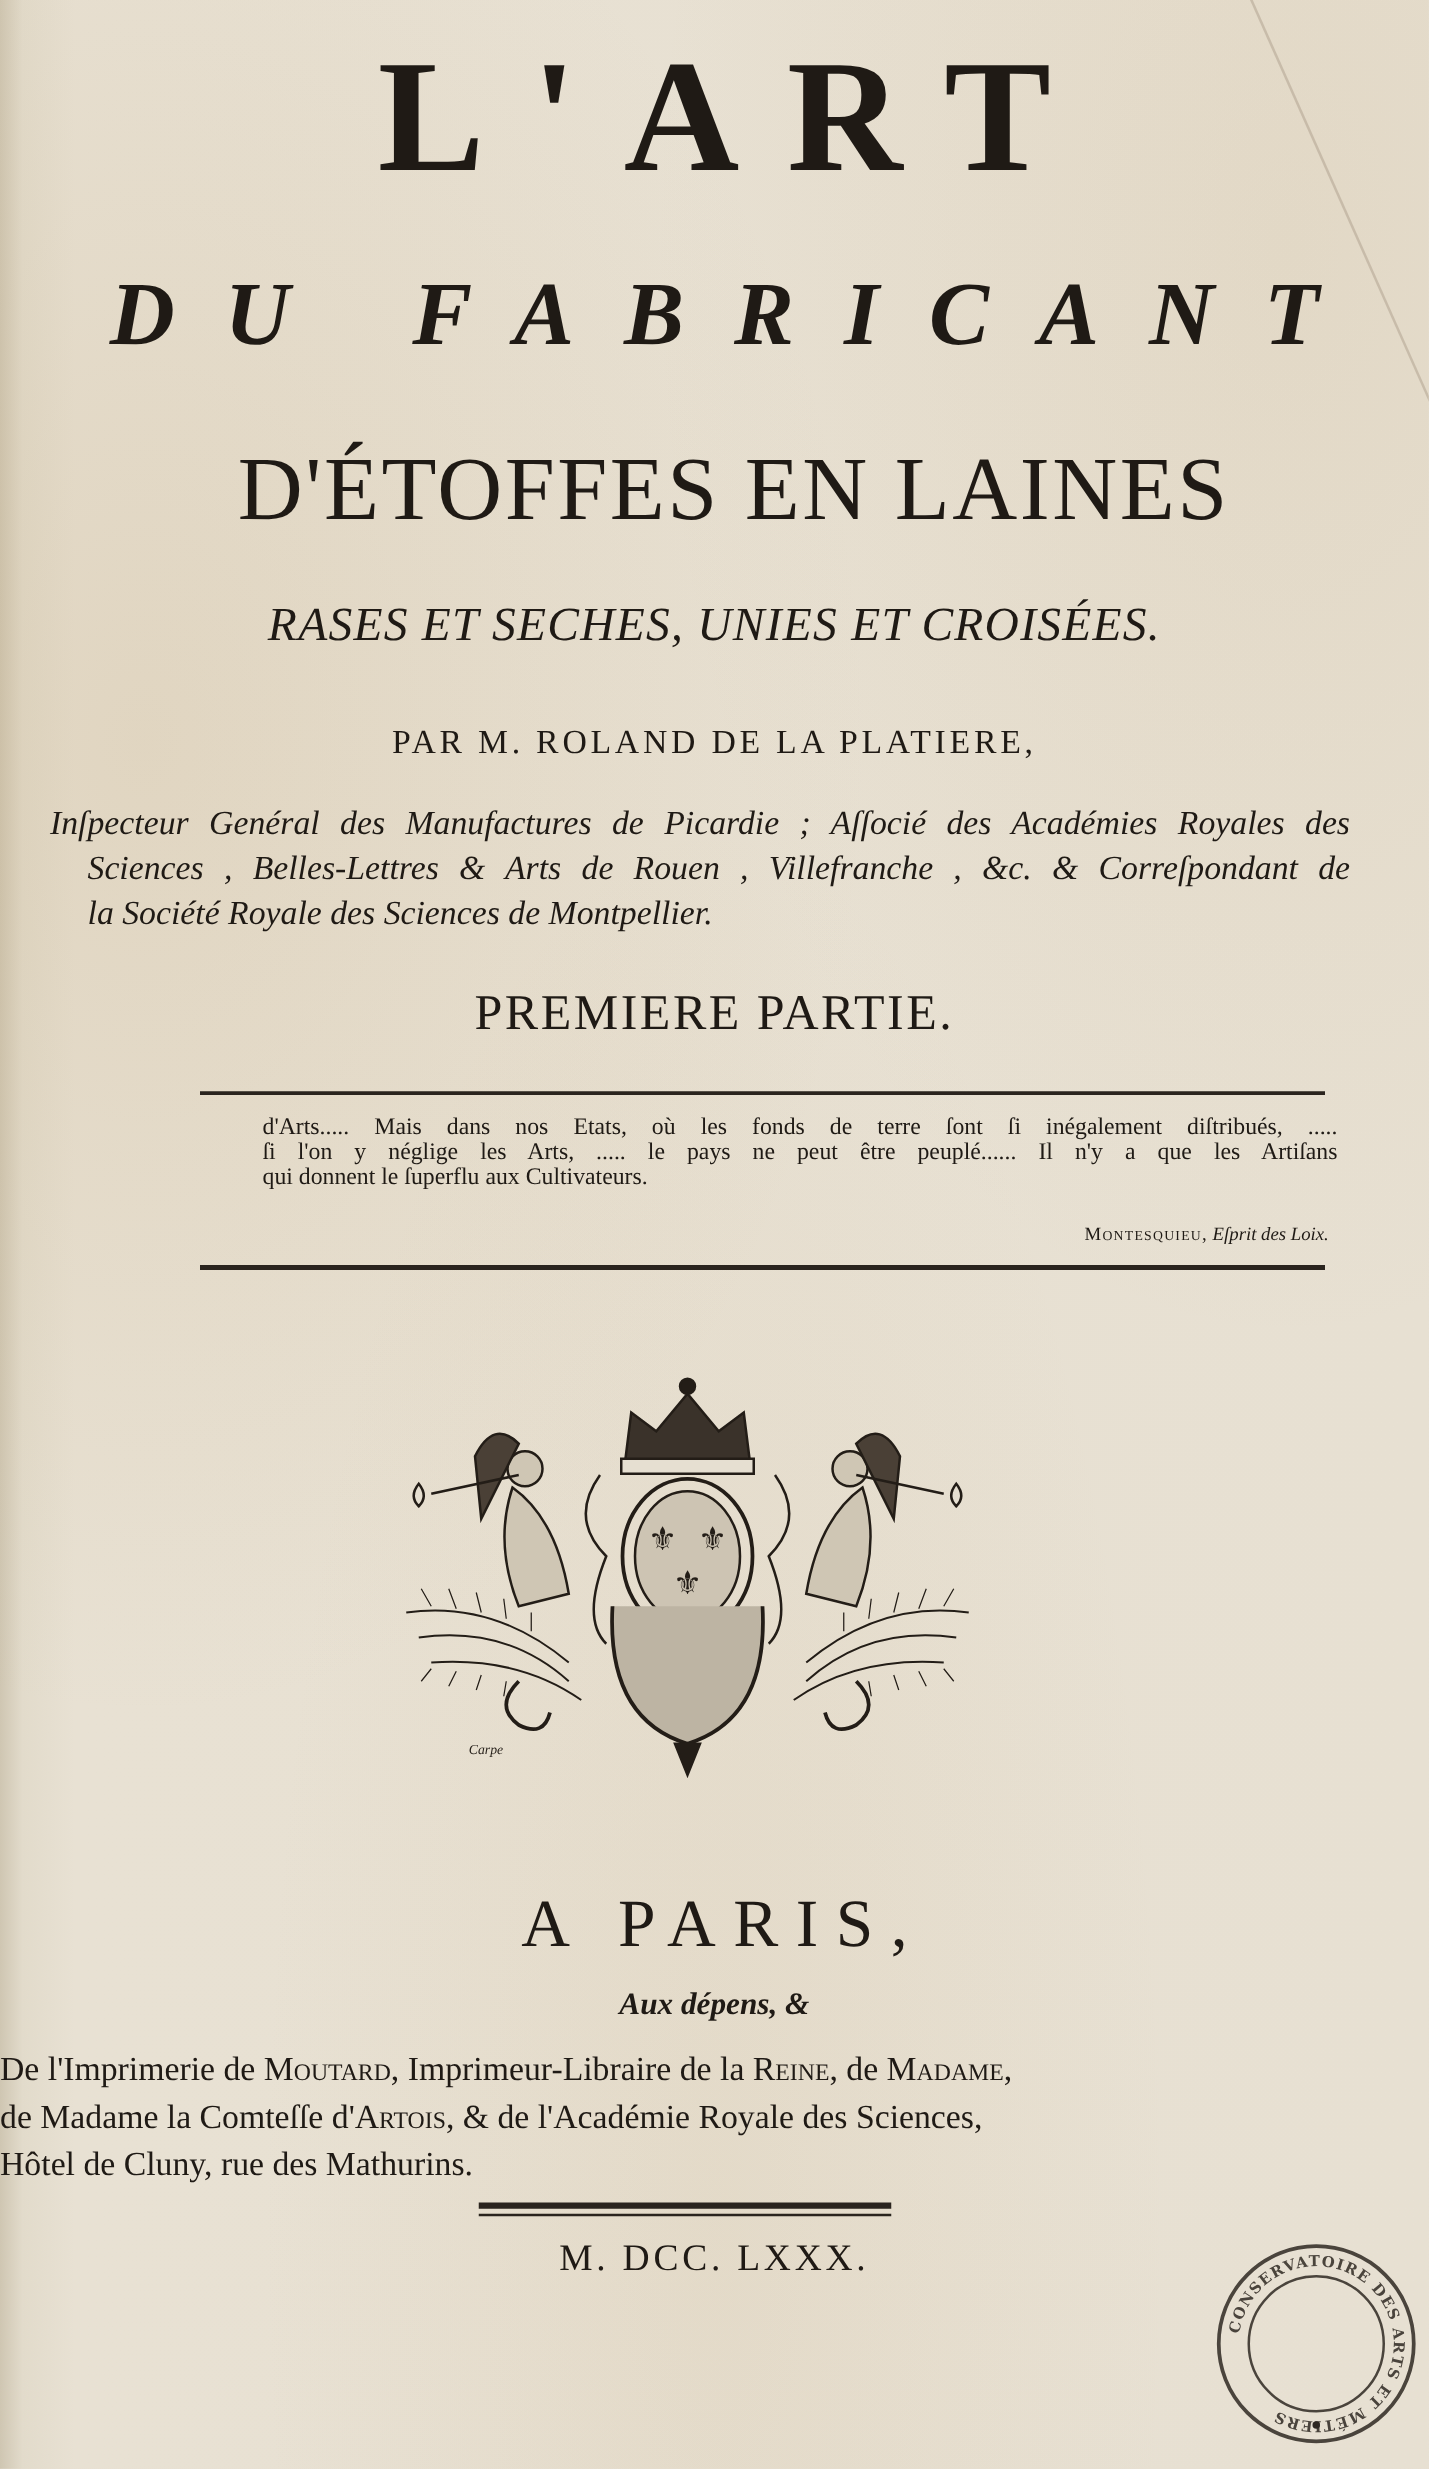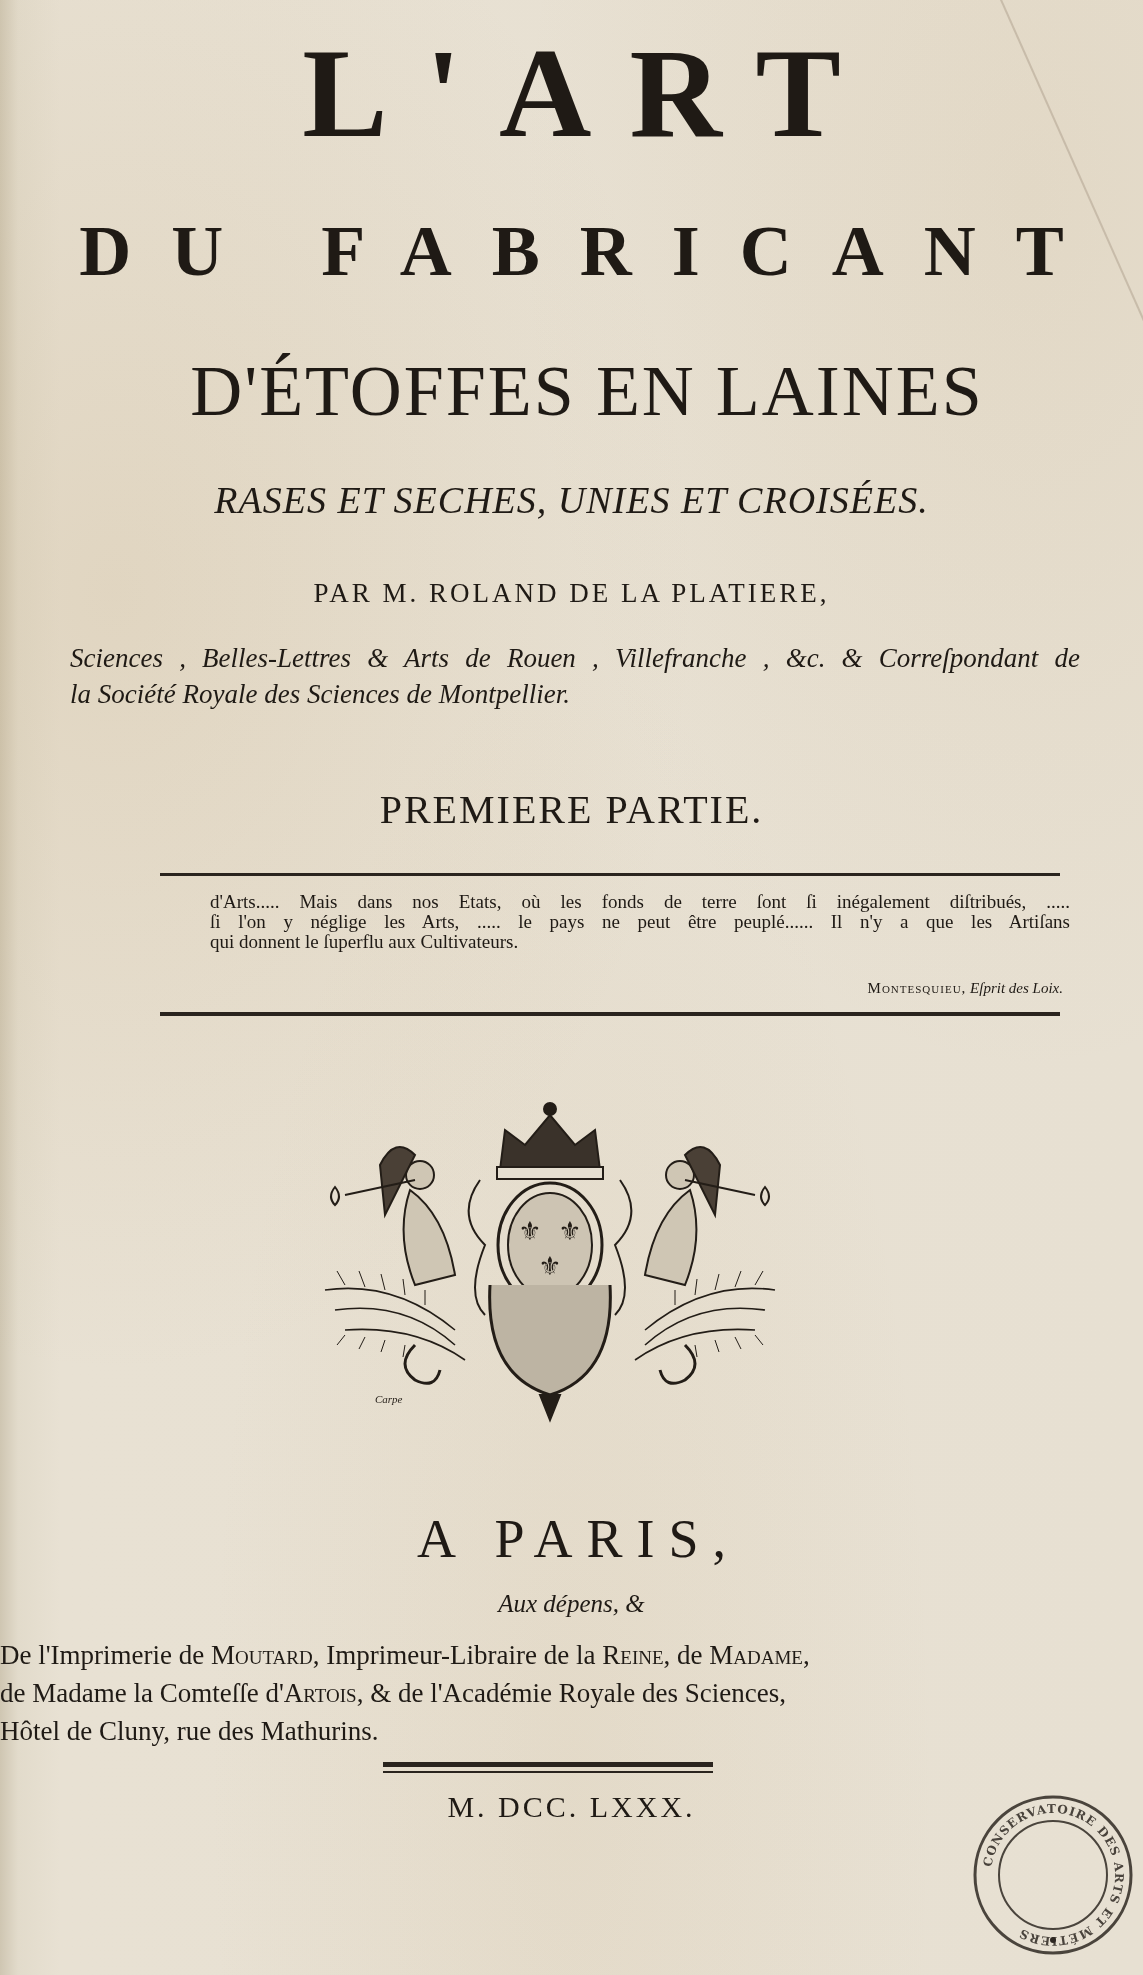--- a/index.html
+++ b/index.html
@@ -13,21 +13,21 @@
         linear-gradient(90deg, #cfc6b2 0px, #e2dbcb 18px, #e8e1d3 60px, #e7e0d2 100%);
       color: #1f1a15;
       font-family: "Liberation Serif", "DejaVu Serif", serif;
     }
     .crease {
       position: absolute; left: 1000px; top: 0; width: 2px; height: 420px;
       background: rgba(120,100,80,0.25); transform: rotate(-24deg); transform-origin: top left;
     }
     .line { position: absolute; left: 0; right: 0; text-align: center; white-space: nowrap; }
     .t-art { top: 20px; font-size: 128px; letter-spacing: 38px; font-weight: bold; padding-left: 38px; }
-    .t-du { top: 210px; font-size: 72px; letter-spacing: 40px; font-weight: bold; padding-left: 40px; }
+    .t-du { top: 210px; font-size: 72px; letter-spacing: 40px; font-style: italic; font-weight: bold; padding-left: 40px; }
     .t-etoffes { top: 350px; font-size: 72px; letter-spacing: 2px; padding-left: 31px; }
     .t-rases { top: 478px; font-size: 38px; font-style: italic; letter-spacing: 1px; }
     .t-par { top: 578px; font-size: 27px; letter-spacing: 3px; }
     .t-titles {
       position: absolute; left: 40px; top: 640px; width: 1040px;
       font-size: 27px; font-style: italic; line-height: 36px;
     }
     .t-titles .l { display: block; white-space: nowrap; }
     .t-titles .l.indent { padding-left: 30px; }
     .t-titles .justify { text-align: justify; text-align-last: justify; }
@@ -38,39 +38,40 @@
       font-size: 19px; line-height: 20px;
     }
     .quote .q { display: block; text-align: justify; text-align-last: justify; text-indent: 22px; }
     .quote .q.last { text-align-last: left; text-indent: 0; }
     .quote .q.mid { text-indent: 0; }
     .attrib { position: absolute; right: 80px; top: 980px; font-size: 15px; white-space: nowrap; margin-left: 41px; }
     .attrib .sc { font-variant: small-caps; letter-spacing: 1px; }
     .attrib .it { font-style: italic; }
     .emblem { position: absolute; left: 305px; top: 1095px; width: 490px; height: 330px; }
     .t-paris { top: 1508px; font-size: 54px; letter-spacing: 14px; padding-left: 14px; }
-    .t-aux { top: 1590px; font-size: 25px; font-style: italic; }
+    .t-aux { top: 1590px; font-size: 25px; font-style: italic; font-weight: bold; }
     .imprint { position: absolute; left: 0; right: 0; top: 1636px; font-size: 27px; line-height: 38px; }
     .imprint .sc { font-variant: small-caps; }
     .t-year { top: 1790px; font-size: 30px; letter-spacing: 3px; }
     .stamp { position: absolute; left: 968px; top: 1790px; width: 170px; height: 170px; }
   </style>
 </head>
 <body>
 
 <div class="crease"></div>
 
 <div class="line t-art">L'ART</div>
 <div class="line t-du">DU FABRICANT</div>
 <div class="line t-etoffes">D'ÉTOFFES EN LAINES</div>
 <div class="line t-rases">RASES ET SECHES, UNIES ET CROISÉES.</div>
 
 <div class="line t-par">PAR M. ROLAND DE LA PLATIERE,</div>
 
 <div class="t-titles">
+  <span class="l justify">Inſpecteur Genéral des Manufactures de Picardie ; Aſſocié des Académies Royales des</span>
   <span class="l indent justify">Sciences , Belles-Lettres &amp; Arts de Rouen , Villefranche , &amp;c. &amp; Correſpondant de</span>
   <span class="l indent">la Société Royale des Sciences de Montpellier.</span>
 </div>
 
 <div class="line t-premiere">PREMIERE PARTIE.</div>
 
 <div class="rule" style="left:160px; top:873px; width:900px; height:3px;"></div>
 <div class="rule" style="left:160px; top:1012px; width:900px; height:4px;"></div>
 
 <div class="quote">

